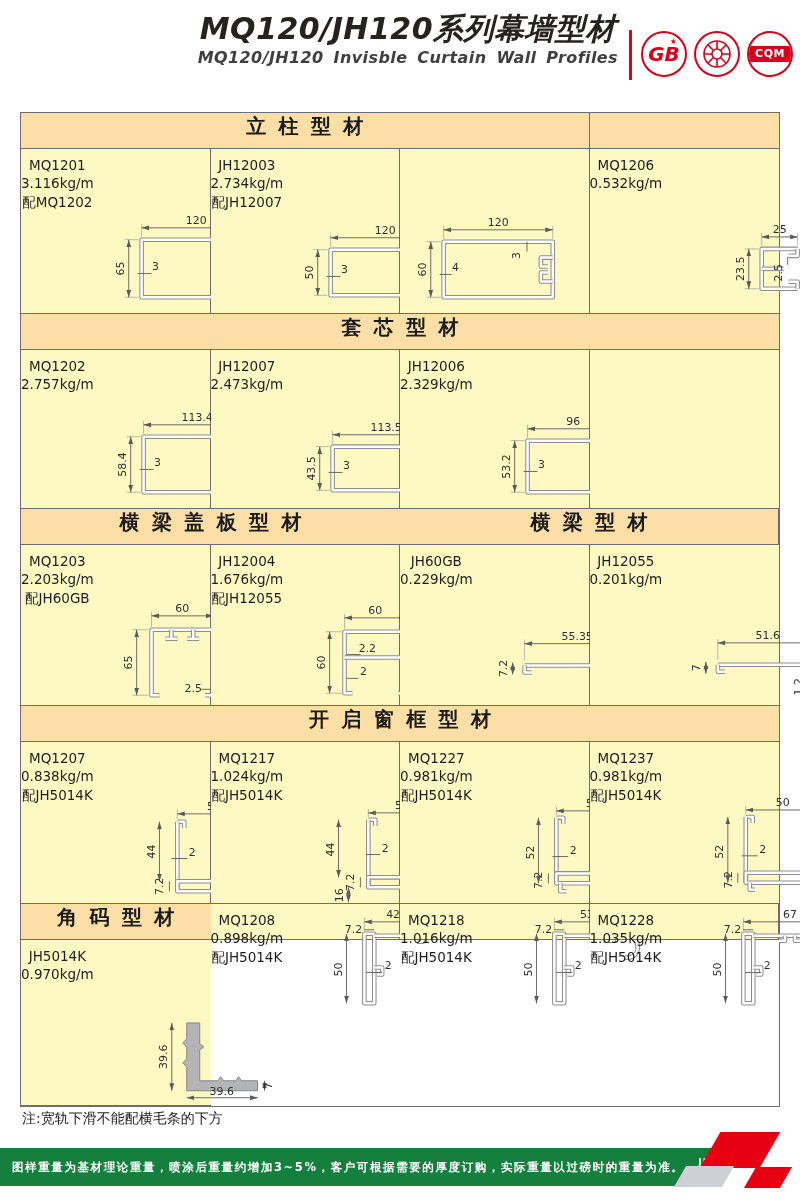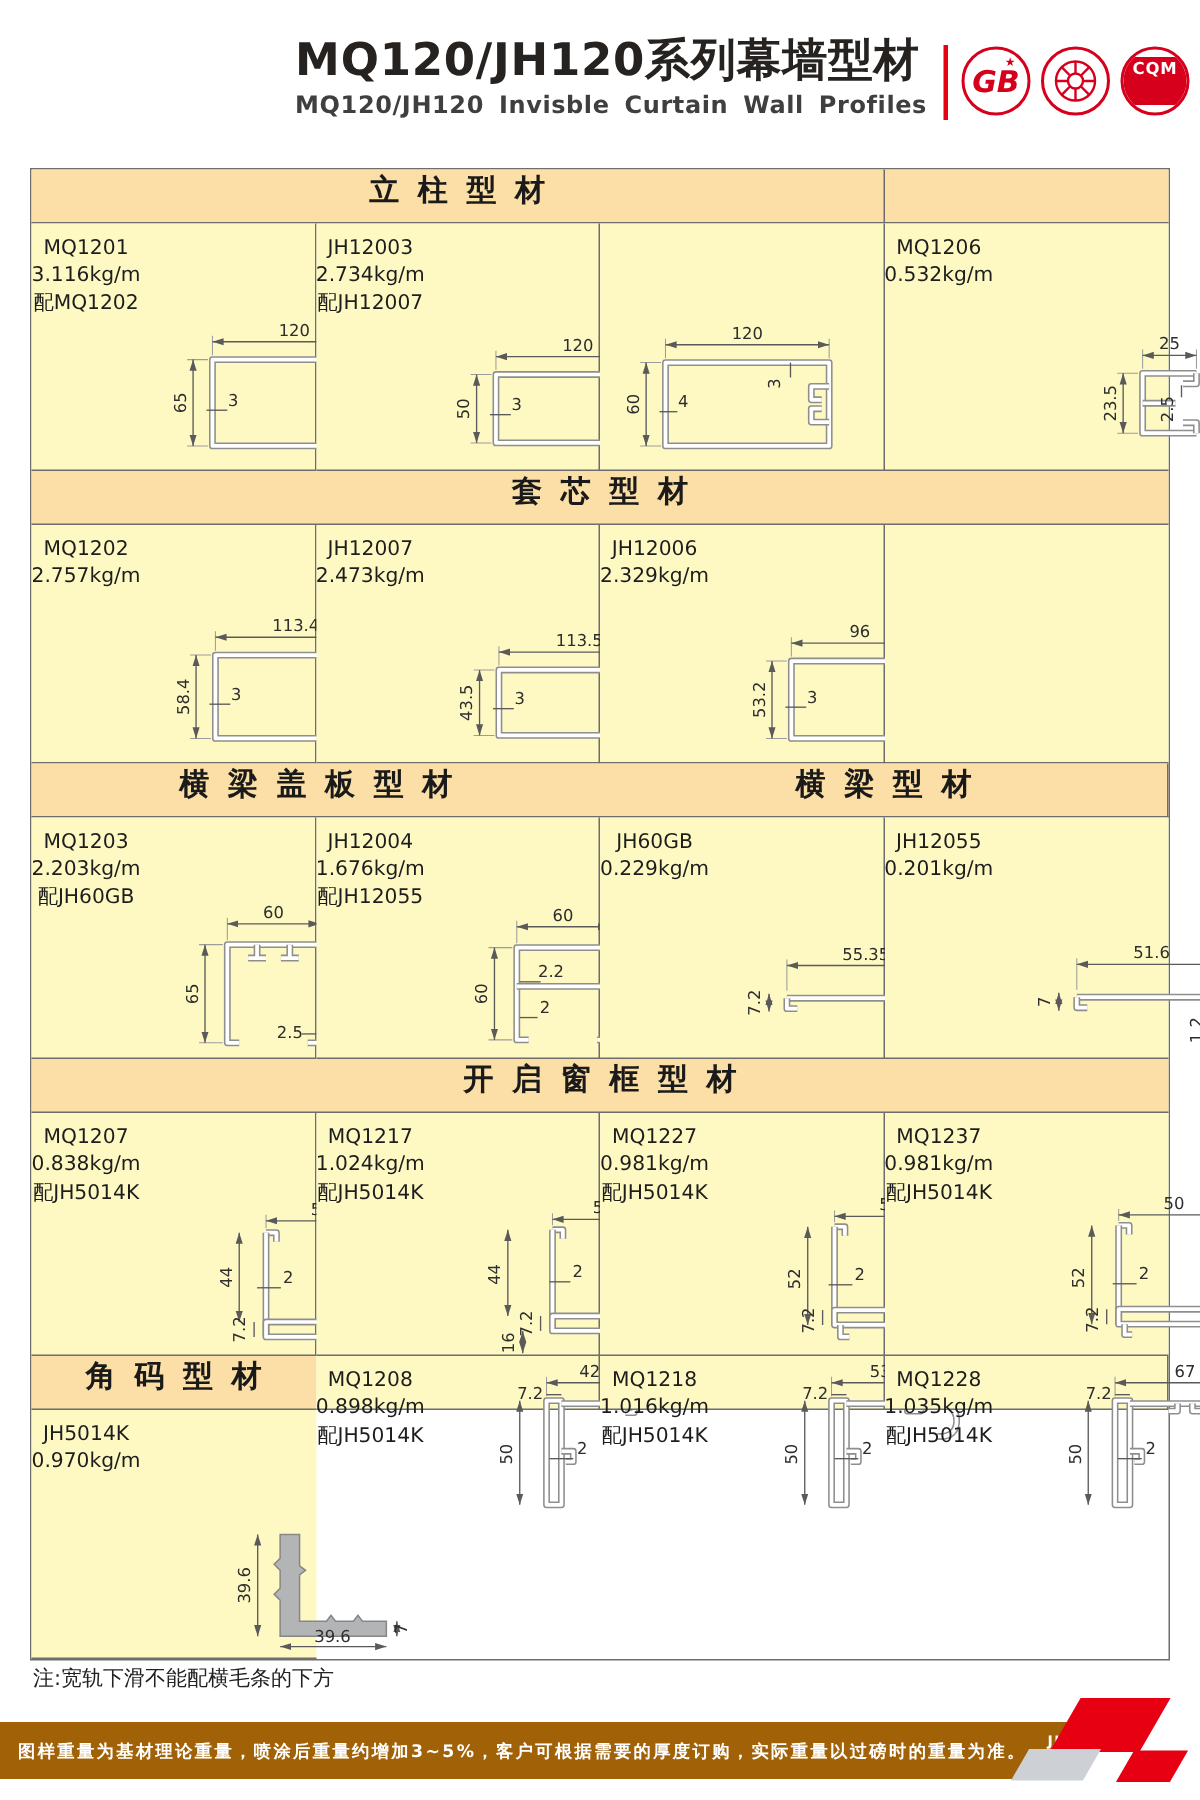--- a/index.html
+++ b/index.html
@@ -1,27 +1,27 @@
 <!DOCTYPE html>
 <html><head>
 <meta charset="utf-8">
 <style>
   html,body{margin:0;padding:0;background:#fff;}
   body{width:800px;height:1200px;position:relative;font-family:"DejaVu Sans","Liberation Sans",sans-serif;overflow:hidden;}
 
   
-  .titleblock{position:absolute;top:24px;right:182px;text-align:left;}
+  .titleblock{position:absolute;top:12px;right:182px;text-align:center;font-style:italic;}
   .pagetitle{font-size:30px;font-weight:bold;color:#262220;margin:0;line-height:1.1;letter-spacing:0.5px;}
   .pagesub{font-size:16px;font-weight:bold;color:#3f3f3f;margin-top:3px;letter-spacing:0.4px;word-spacing:4px;}
   .hdr-divider{position:absolute;left:629px;top:30px;width:3px;height:50px;background:#e60012;}
   .logos{position:absolute;left:641px;top:31px;display:flex;gap:7px;}
   .logo{width:46px;height:46px;border:2.5px solid #d6001c;border-radius:50%;box-sizing:border-box;display:flex;align-items:center;justify-content:center;position:relative;overflow:hidden;background:#fff;}
   .logo .gb{font-style:italic;font-weight:bold;font-size:20px;color:#d6001c;}
   .logo .star{position:absolute;top:4px;right:8px;color:#d6001c;font-size:8px;}
-  .logo .cqmband{width:100%;height:32px;background:#d6001c;color:#fff;font-weight:bold;font-size:11px;text-align:center;line-height:16px;letter-spacing:0.5px;}
+  .logo .cqmband{width:100%;height:16px;background:#d6001c;color:#fff;font-weight:bold;font-size:11px;text-align:center;line-height:16px;letter-spacing:0.5px;}
 
   
   .tbl{position:absolute;left:20px;top:112px;width:760px;display:grid;grid-template-columns:repeat(4,1fr);grid-template-rows:36px 165px 36px 159px 36px 161px 36px 162px 36px 166px;border:1.5px solid #6d6d6d;box-sizing:border-box;background:#fff;}
   .tbl > div{box-sizing:border-box;border-right:1px solid #6d6d6d;border-bottom:1px solid #6d6d6d;}
   .tbl > .lc{border-right:none;}
   .band{background:#fbdfa6;display:flex;align-items:flex-start;justify-content:center;}
   .bandtext{font-size:20px;font-weight:bold;color:#1a1a1a;letter-spacing:0.62em;text-indent:0.62em;white-space:nowrap;}
   .sp2{grid-column:span 2;} .sp3{grid-column:span 3;} .sp4{grid-column:span 4;}
   .cell{display:flex;background:#fef9c3;}
   .plabel{text-align:center;padding-top:7px;font-size:13.5px;color:#1d1d1d;line-height:1.36;}
@@ -31,21 +31,21 @@
   .tube{fill:none;stroke:#8e8e8e;stroke-width:4.6;stroke-linejoin:round;stroke-linecap:butt;}
   .core{fill:none;stroke:#fff;stroke-width:2.5;stroke-linejoin:round;stroke-linecap:butt;}
   .solid{fill:#b3b4b6;stroke:#868686;stroke-width:1;}
   .dl{stroke:#5a5a5a;stroke-width:0.9;fill:none;}
   .tk{stroke:#5a5a5a;stroke-width:0.9;fill:none;}
   .ext{stroke:#9c9c9c;stroke-width:0.7;fill:none;}
   .dt{font:11px "DejaVu Sans",sans-serif;fill:#2e2e2e;text-anchor:middle;}
 
   
   .note{position:absolute;left:22px;top:1110px;font-size:14px;color:#222;}
-  .footbar{position:absolute;left:0;top:1148px;width:714px;height:38px;background:#a16207;clip-path:polygon(0 0,100% 0,calc(100% - 13px) 100%,0 100%);display:flex;align-items:center;padding:0 30px 0 12px;box-sizing:border-box;color:#fff;}
+  .footbar{position:absolute;left:0;top:1148px;width:714px;height:38px;background:#15803d;clip-path:polygon(0 0,100% 0,calc(100% - 13px) 100%,0 100%);display:flex;align-items:center;padding:0 30px 0 12px;box-sizing:border-box;color:#fff;}
   .foottext{font-size:11.5px;font-weight:bold;letter-spacing:1.6px;white-space:nowrap;}
   .brand{margin-left:auto;display:flex;align-items:center;gap:7px;}
   .brandname{text-align:right;line-height:1.15;}
   .brandname .l1{font-size:9.5px;font-weight:bold;letter-spacing:1px;}
   .brandname .l2{font-size:8px;font-weight:bold;letter-spacing:0.5px;}
   .branddiv{width:1.5px;height:24px;background:#fff;}
   .pagenum{font-size:21px;font-weight:bold;}
   .decor{position:absolute;top:1130px;right:0;width:152px;height:66px;}
   .decor div{position:absolute;transform:skewX(-30deg);}
   .dec1{width:60px;height:36px;background:#e60012;top:2px;right:30px;}

